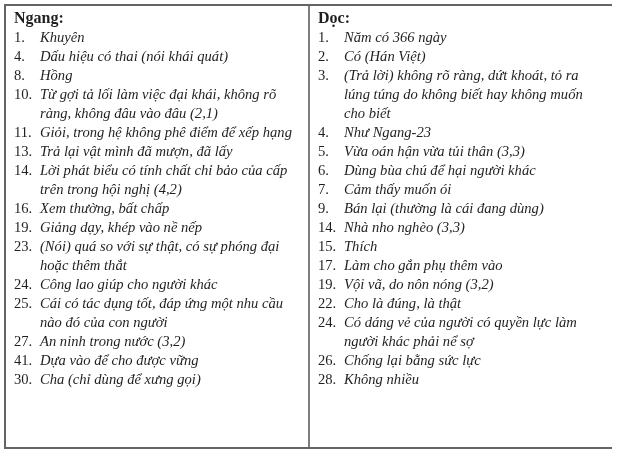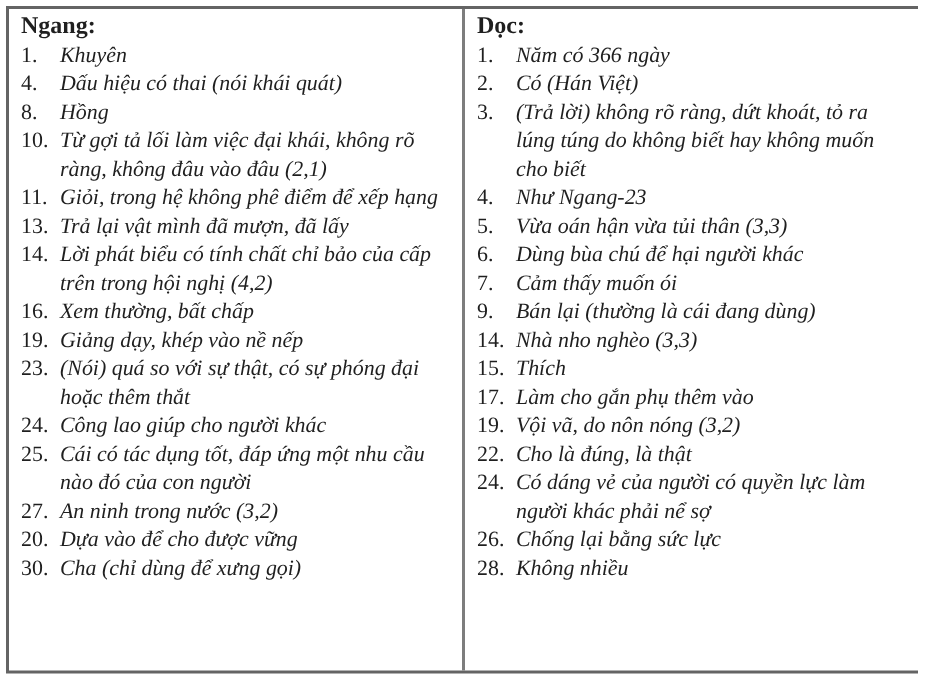--- a/index.html
+++ b/index.html
@@ -103,21 +103,21 @@
           <div class="clue">
             <span class="num">25.</span>
             <span class="txt">Cái có tác dụng tốt, đáp ứng một nhu cầu
 nào đó của con người</span>
           </div>
           <div class="clue">
             <span class="num">27.</span>
             <span class="txt">An ninh trong nước (3,2)</span>
           </div>
           <div class="clue">
-            <span class="num">20.</span>
+            <span class="num">41.</span>
             <span class="txt">Dựa vào để cho được vững</span>
           </div>
           <div class="clue">
             <span class="num">30.</span>
             <span class="txt">Cha (chỉ dùng để xưng gọi)</span>
           </div>
         </div>
     </div>
     <div class="cell right">
       <div class="section-title">Dọc:</div>

